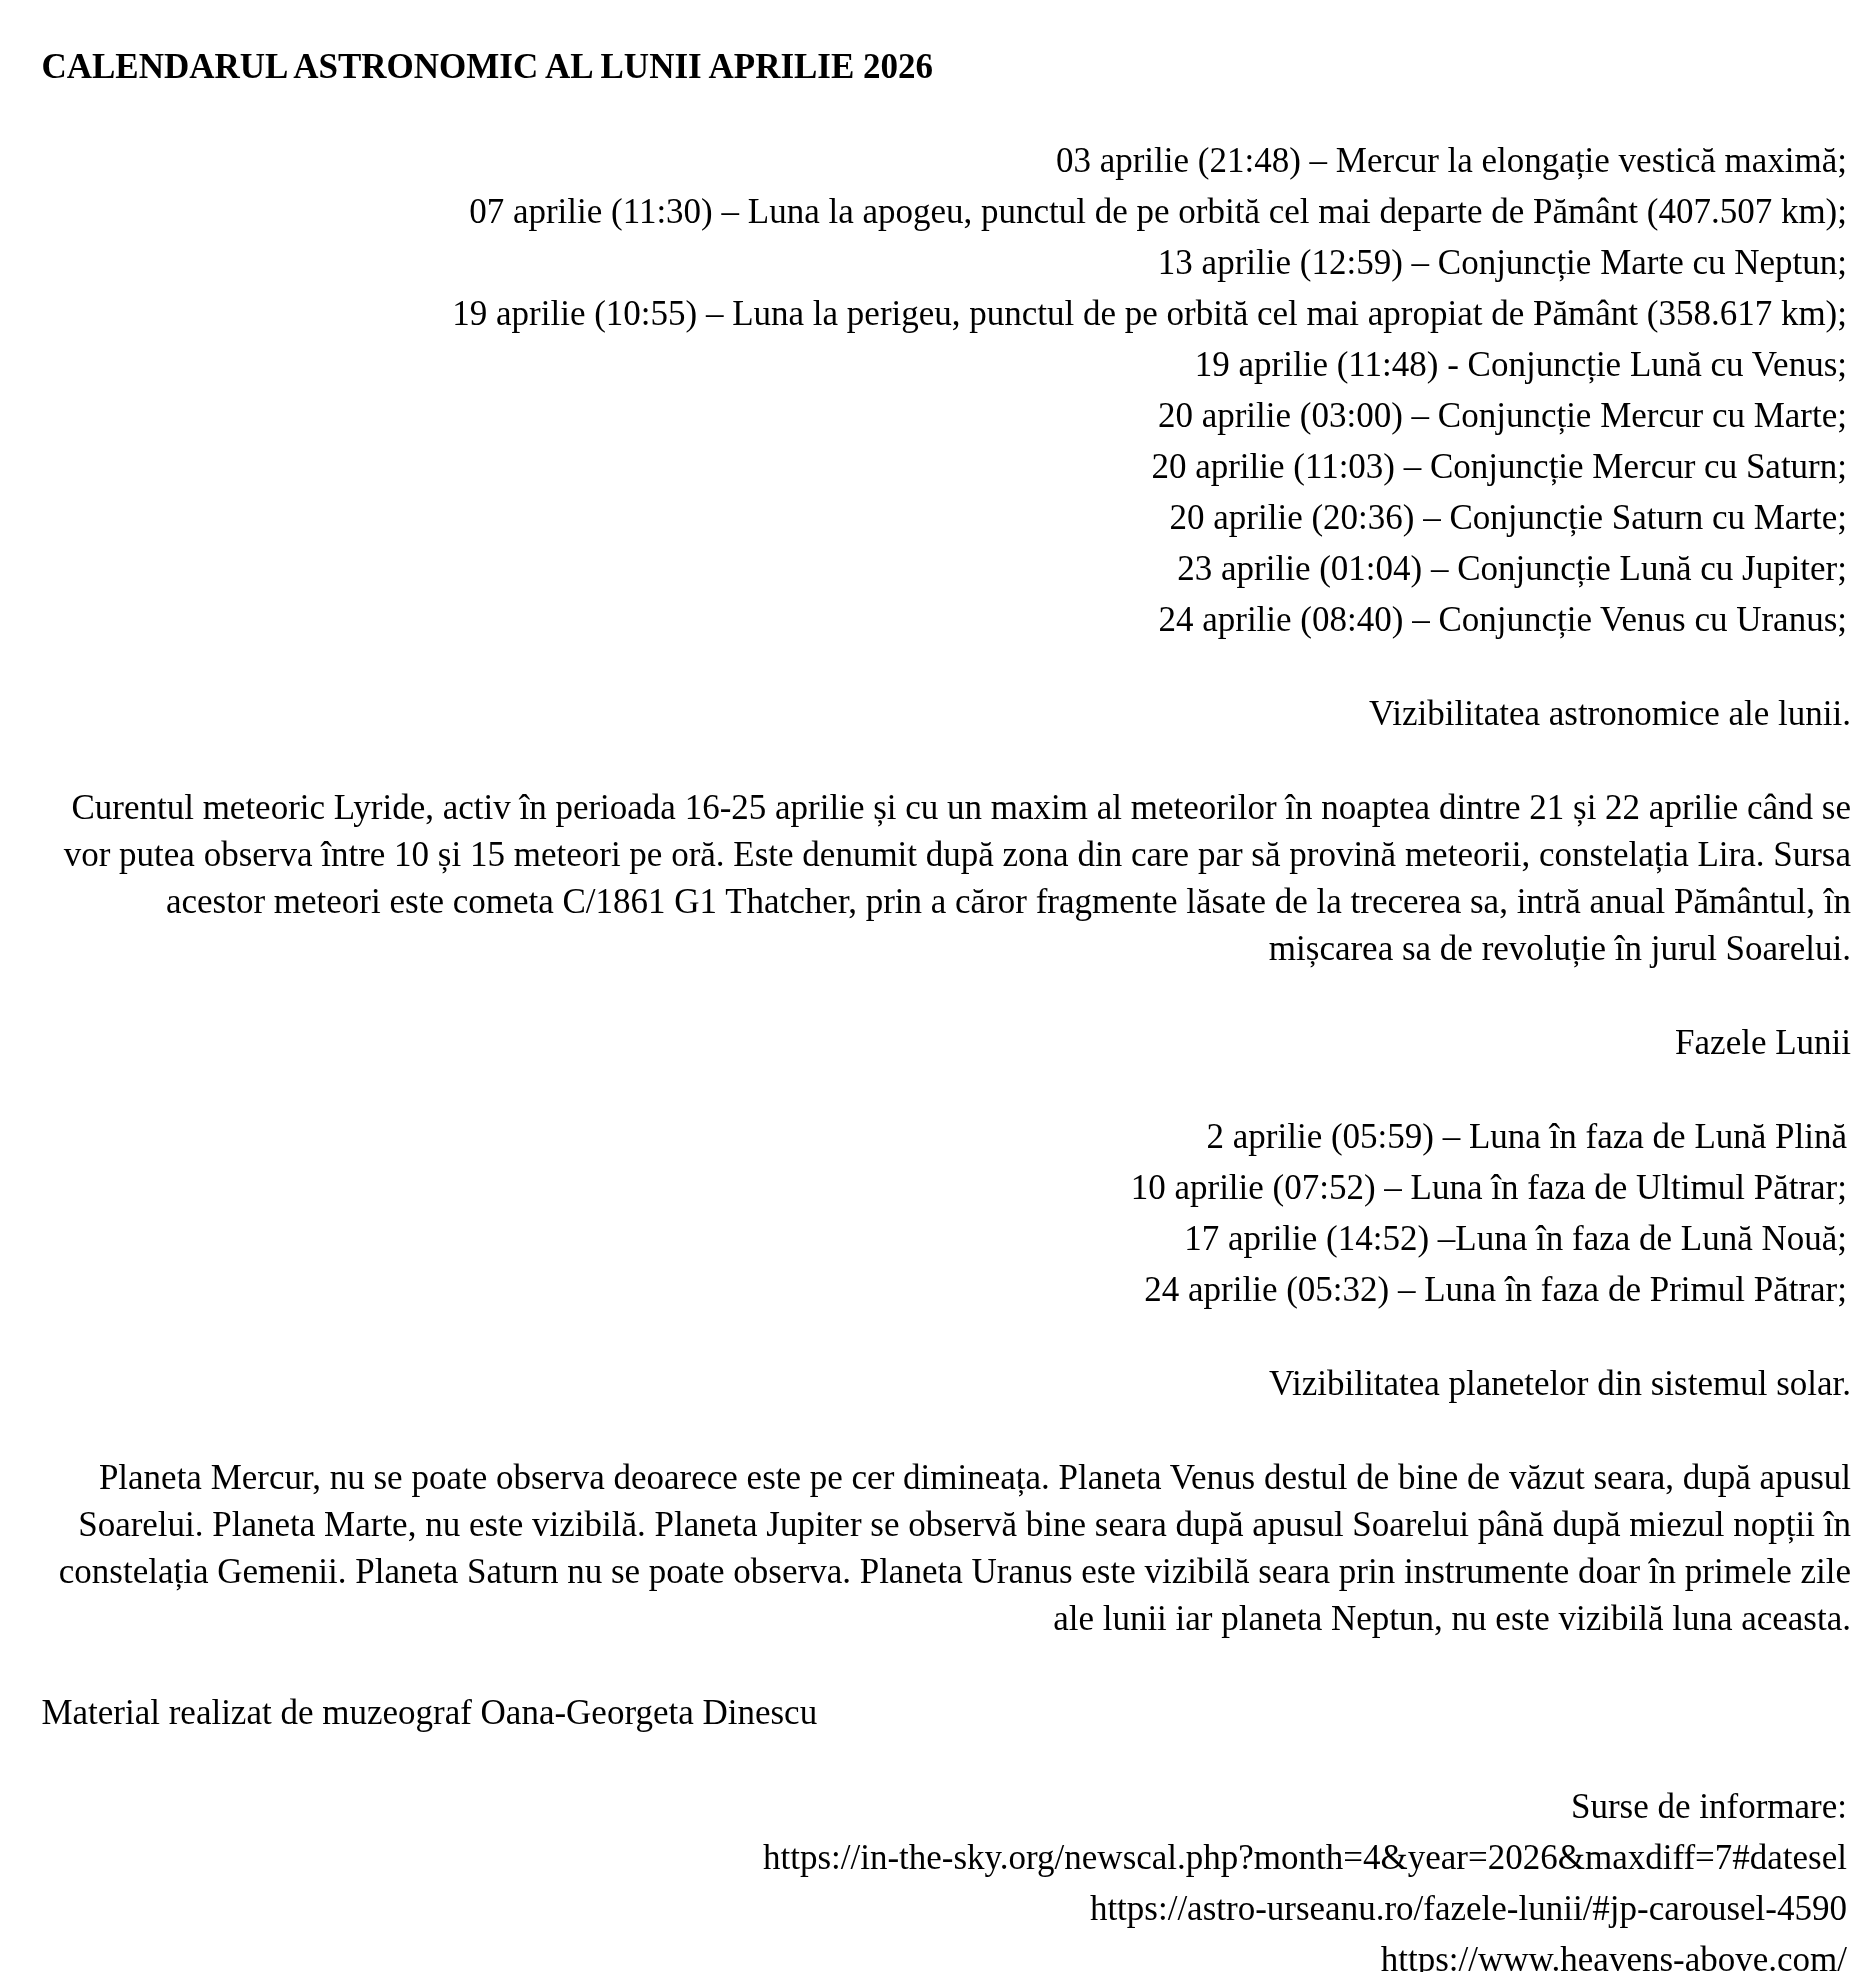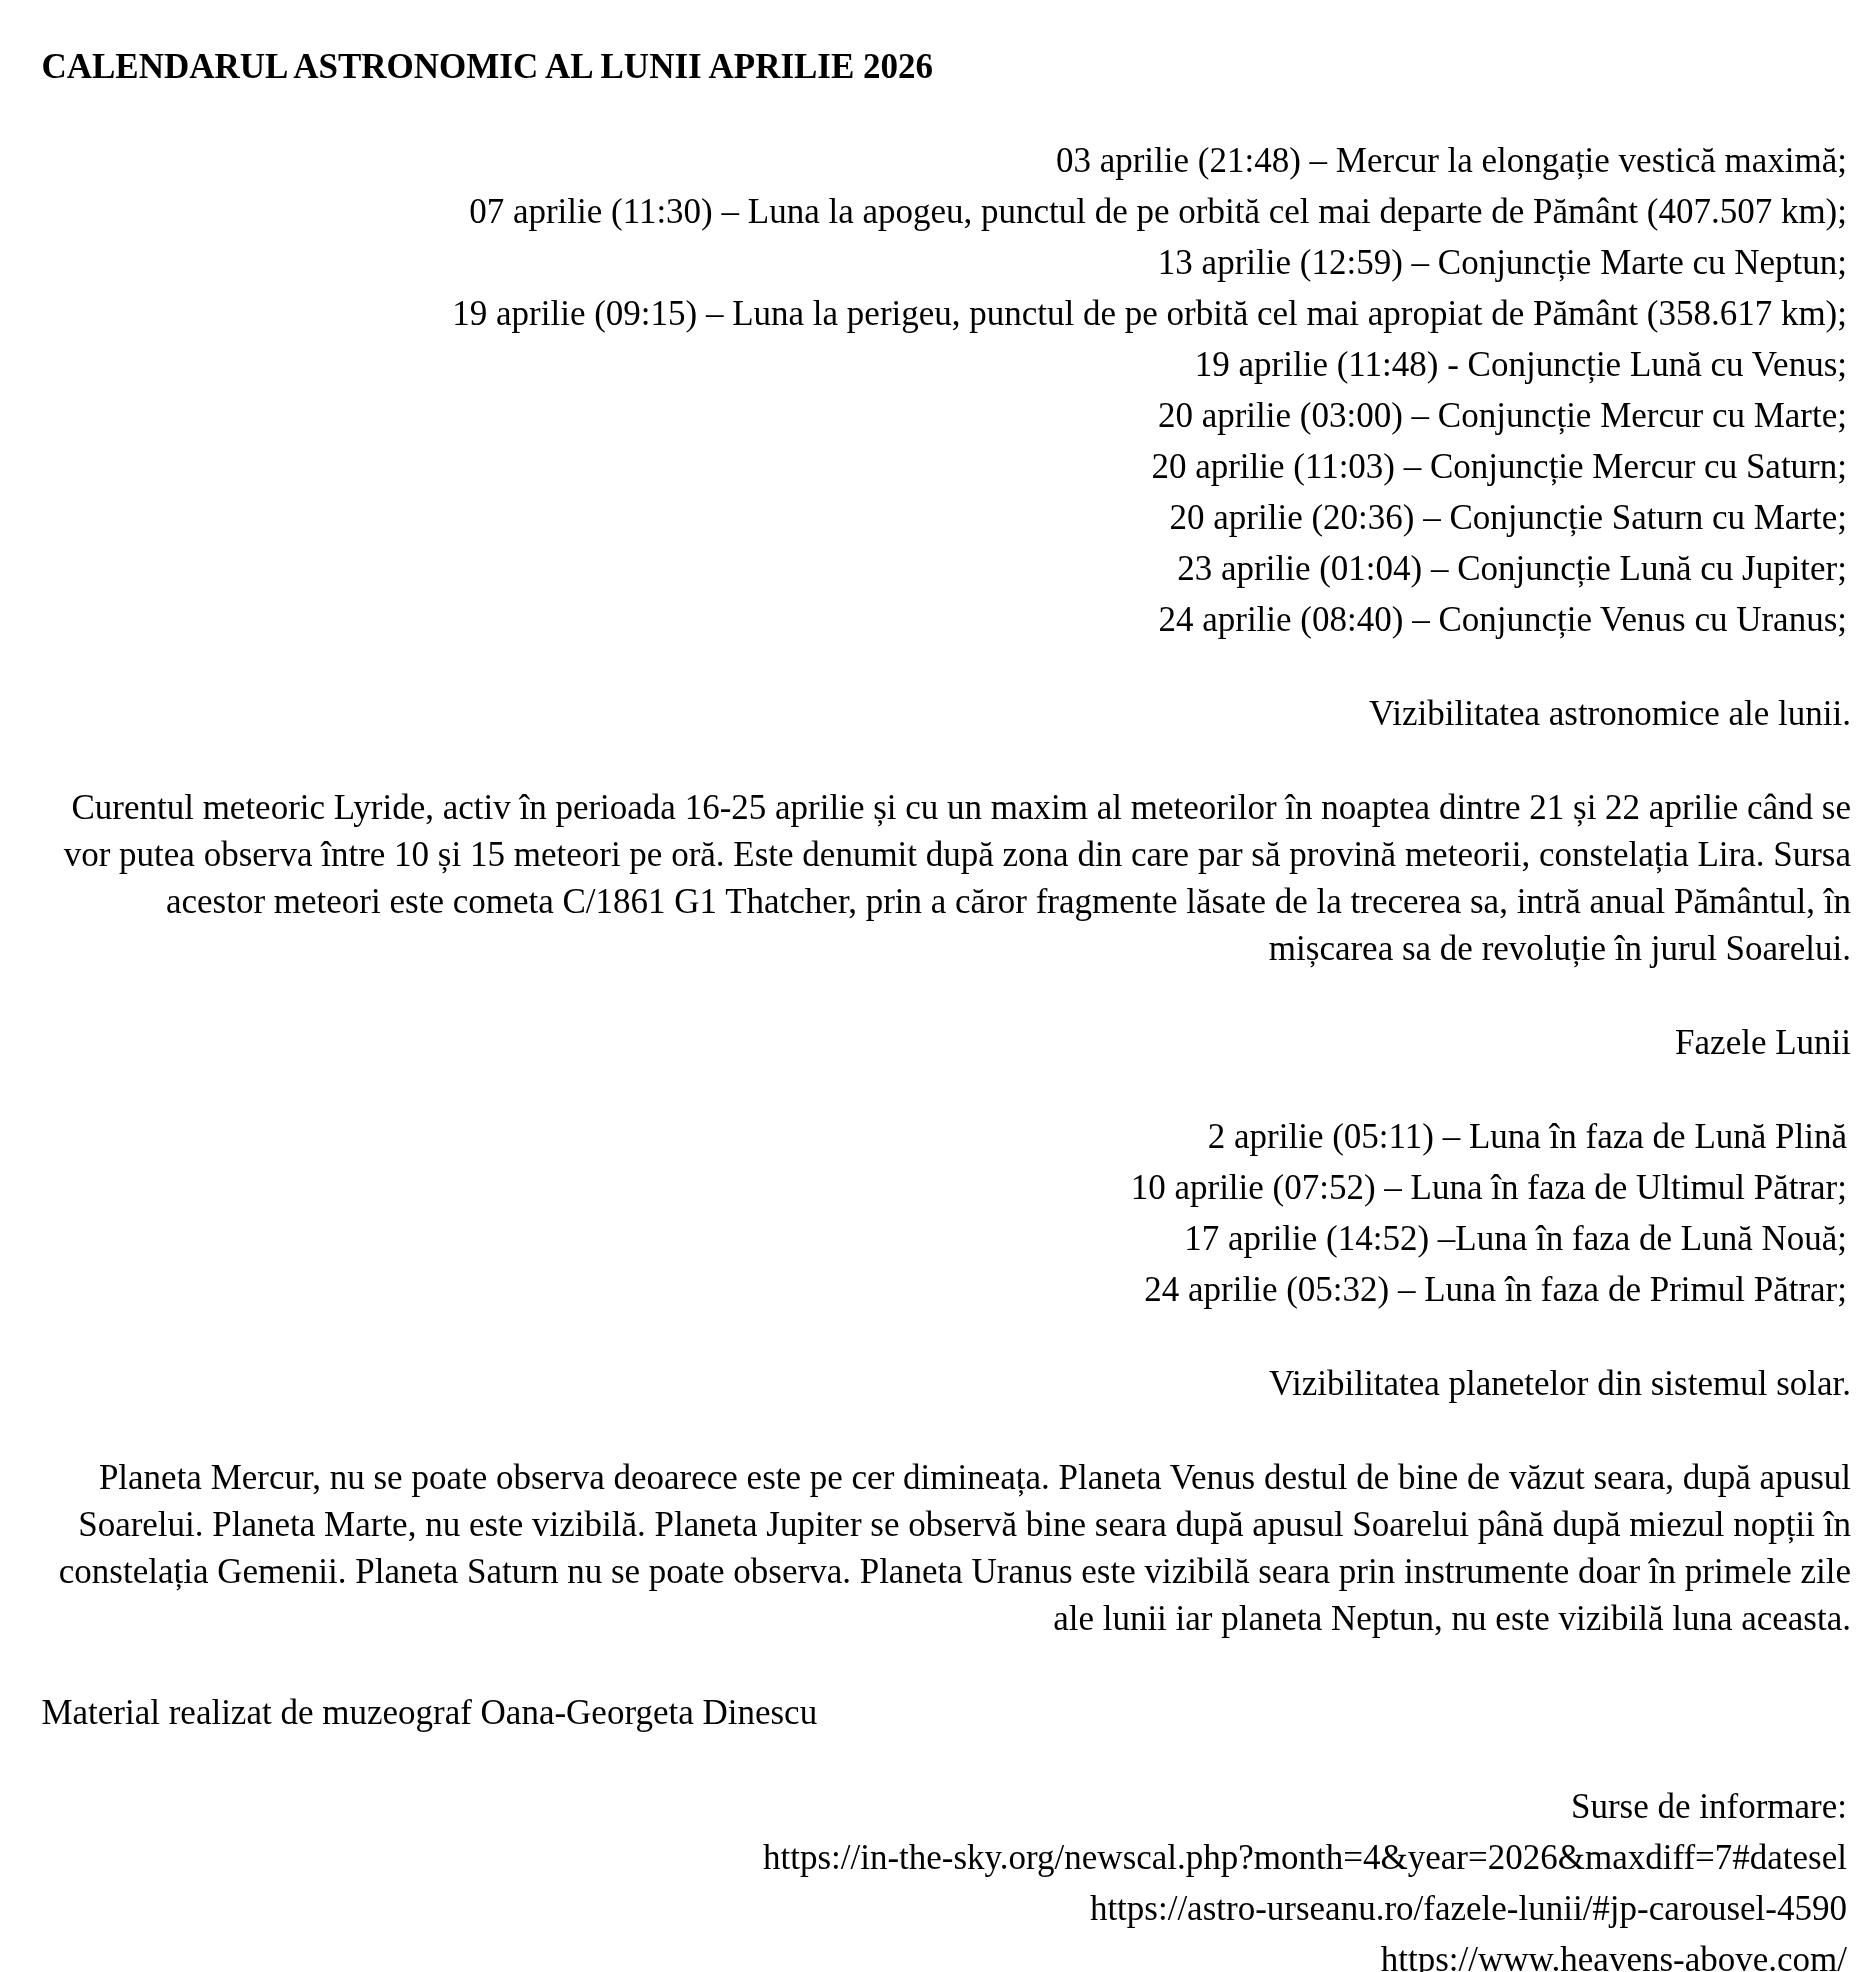--- a/index.html
+++ b/index.html
@@ -23,37 +23,37 @@
 <body>
 
 <div>
 
   <div class="doc-title">CALENDARUL ASTRONOMIC AL LUNII APRILIE 2026</div>
 
   <div class="gap">
     <div class="line">03 aprilie (21:48) – Mercur la elongație vestică maximă;</div>
     <div class="line">07 aprilie (11:30) – Luna la apogeu, punctul de pe orbită cel mai departe de Pământ (407.507 km);</div>
     <div class="line">13 aprilie (12:59) – Conjuncție Marte cu Neptun;</div>
-    <div class="line">19 aprilie (09:15) – Luna la perigeu, punctul de pe orbită cel mai apropiat de Pământ (358.617 km);</div>
+    <div class="line">19 aprilie (10:55) – Luna la perigeu, punctul de pe orbită cel mai apropiat de Pământ (358.617 km);</div>
     <div class="line">19 aprilie (11:48) - Conjuncție Lună cu Venus;</div>
     <div class="line">20 aprilie (03:00) – Conjuncție Mercur cu Marte;</div>
     <div class="line">20 aprilie (11:03) – Conjuncție Mercur cu Saturn;</div>
     <div class="line">20 aprilie (20:36) – Conjuncție Saturn cu Marte;</div>
     <div class="line">23 aprilie (01:04) – Conjuncție Lună cu Jupiter;</div>
     <div class="line">24 aprilie (08:40) – Conjuncție Venus cu Uranus;</div>
   </div>
 
   <div class="gap heading">Vizibilitatea astronomice ale lunii.</div>
 
   <div class="gap para">Curentul meteoric Lyride, activ în perioada 16-25 aprilie și cu un maxim al meteorilor în noaptea dintre 21 și 22 aprilie când se vor putea observa între 10 și 15 meteori pe oră. Este denumit după zona din care par să provină meteorii, constelația Lira. Sursa acestor meteori este cometa C/1861 G1 Thatcher, prin a căror fragmente lăsate de la trecerea sa, intră anual Pământul, în mișcarea sa de revoluție în jurul Soarelui.</div>
 
   <div class="gap heading">Fazele Lunii</div>
 
   <div class="gap">
-    <div class="line">2 aprilie (05:11) – Luna în faza de Lună Plină</div>
+    <div class="line">2 aprilie (05:59) – Luna în faza de Lună Plină</div>
     <div class="line">10 aprilie (07:52) – Luna în faza de Ultimul Pătrar;</div>
     <div class="line">17 aprilie (14:52) –Luna în faza de Lună Nouă;</div>
     <div class="line">24 aprilie (05:32) – Luna în faza de Primul Pătrar;</div>
   </div>
 
   <div class="gap heading">Vizibilitatea planetelor din sistemul solar.</div>
 
   <div class="gap para">Planeta Mercur, nu se poate observa deoarece este pe cer dimineața. Planeta Venus destul de bine de văzut seara, după apusul Soarelui. Planeta Marte, nu este vizibilă. Planeta Jupiter se observă bine seara după apusul Soarelui până după miezul nopții în constelația Gemenii. Planeta Saturn nu se poate observa. Planeta Uranus este vizibilă seara prin instrumente doar în primele zile ale lunii iar planeta Neptun, nu este vizibilă luna aceasta.</div>
 
   <div class="gap">Material realizat de muzeograf Oana-Georgeta Dinescu</div>

